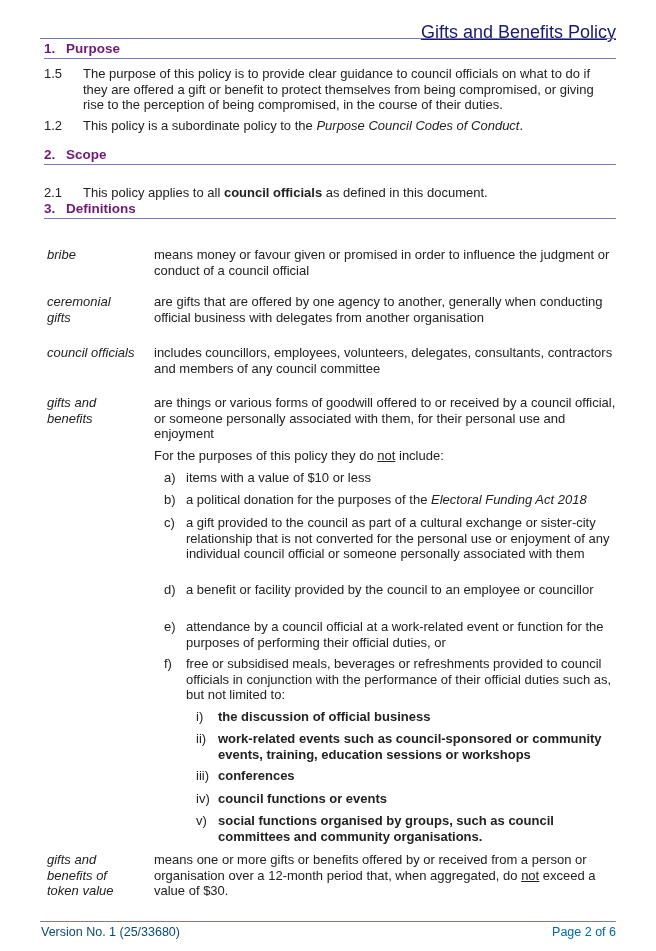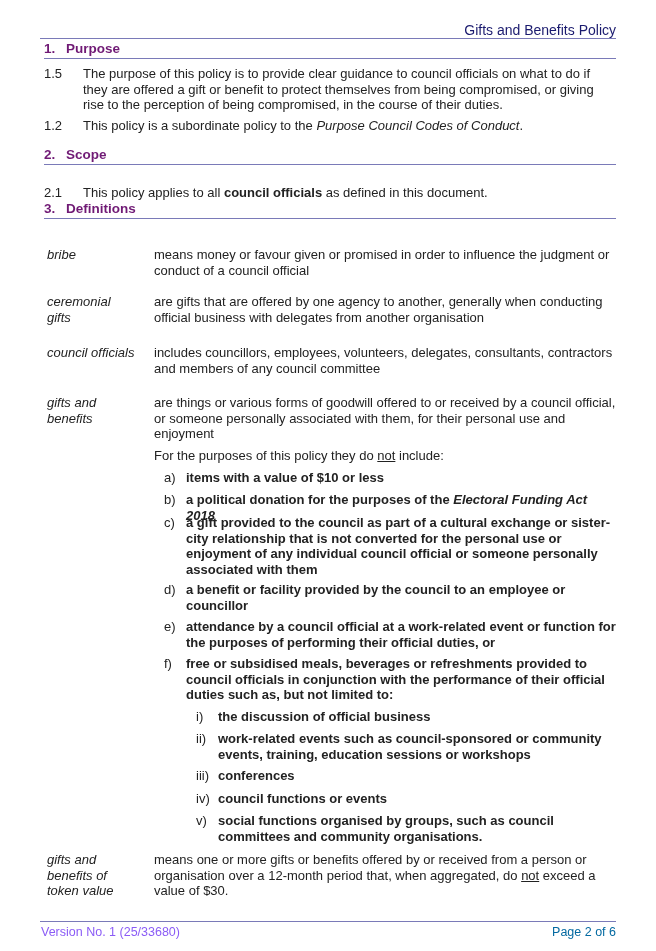--- a/index.html
+++ b/index.html
@@ -1,44 +1,44 @@
 <!DOCTYPE html>
 <html><head>
 <meta charset="utf-8">
 <style>
   html, body { margin: 0; padding: 0; background: #ffffff; }
   body {
     width: 656px; height: 951px; position: relative; overflow: hidden;
     font-family: "Liberation Sans", sans-serif; font-size: 13px; color: #222222;
   }
   .hdr-title {
-    position: absolute; right: 40px; top: 22px; font-size: 14px; color: #1a1a6e;
+    position: absolute; right: 40px; top: 22px; font-size: 18px; color: #1a1a6e; text-decoration: underline;
   }
   .hdr-rule { position: absolute; left: 40px; right: 40px; top: 38px; border-top: 1px solid #7a7ab8; }
   .sec-h {
     position: absolute; left: 44px; right: 40px; font-weight: bold; color: #701a75; font-size: 13.5px;
     border-bottom: 1px solid #7a7ab8; padding-bottom: 2px; padding-left: 0;
   }
   .sec-h .num { display: inline-block; width: 22px; }
   .para { position: absolute; left: 44px; right: 40px; line-height: 15.5px; }
   .para .n { position: absolute; left: 0; top: 0; }
   .para .t { margin-left: 39px; }
   .def-term { position: absolute; left: 47px; width: 100px; font-style: italic; line-height: 15.5px; }
   .def-body { position: absolute; left: 154px; right: 40px; line-height: 15.5px; }
   .li { position: absolute; left: 164px; right: 40px; line-height: 15.5px; }
   .li .m { position: absolute; left: 0; top: 0; }
-  .li .t { margin-left: 22px; font-weight: bold; }
+  .li .t { margin-left: 22px; }
   .li2 { position: absolute; left: 196px; right: 40px; line-height: 15.5px; }
   .li2 .m { position: absolute; left: 0; top: 0; }
   .li2 .t { margin-left: 22px; font-weight: bold; }
   .u { text-decoration: underline; }
   .i { font-style: italic; }
   .b { font-weight: bold; }
   .ftr-rule { position: absolute; left: 40px; right: 40px; top: 921px; border-top: 1px solid #7a7ab8; }
-  .ftr-left { position: absolute; left: 41px; top: 925px; font-size: 12.5px; color: #8b5cf6; }
+  .ftr-left { position: absolute; left: 41px; top: 925px; font-size: 12.5px; color: #0c4a6e; }
   .ftr-right { position: absolute; right: 40px; top: 925px; font-size: 12.5px; color: #0369a1; }
 </style>
 </head>
 <body>
 
 <div class="hdr-title">Gifts and Benefits Policy</div>
 <div class="hdr-rule"></div>
 
 <div class="sec-h" style="top:41px">
   <span class="num">1.</span><span>Purpose</span>

